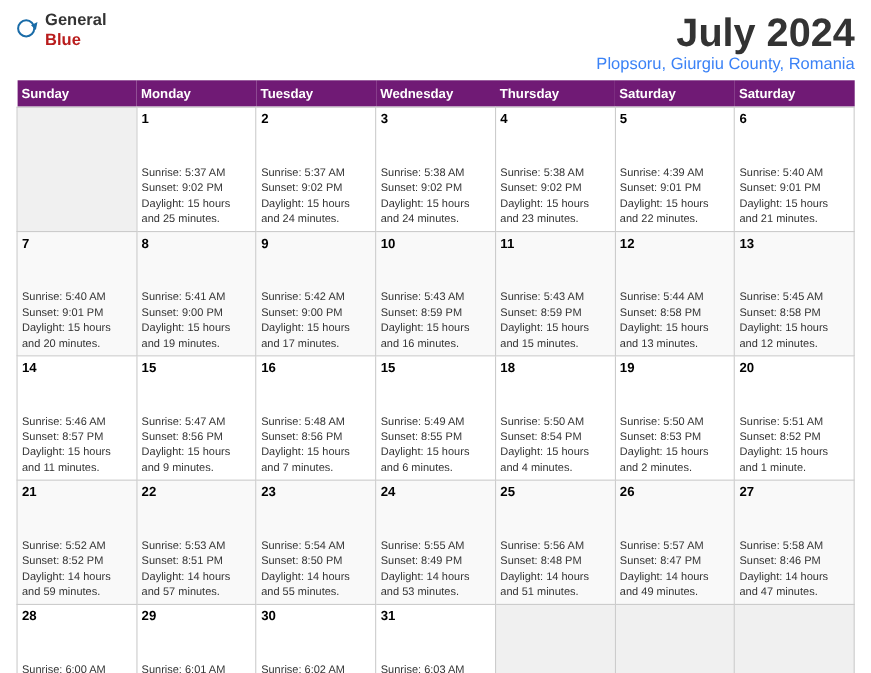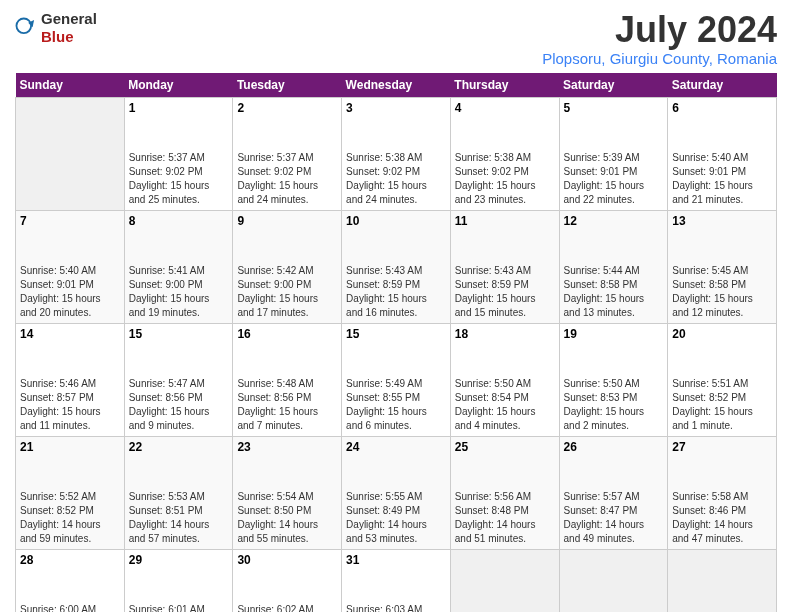--- a/index.html
+++ b/index.html
@@ -152,21 +152,21 @@
           </td>
           <td>
             <div class="day-num">4</div>
             <div class="day-info" style="white-space: pre-line;">Sunrise: 5:38 AM
 Sunset: 9:02 PM
 Daylight: 15 hours
 and 23 minutes.</div>
           </td>
           <td>
             <div class="day-num">5</div>
-            <div class="day-info" style="white-space: pre-line;">Sunrise: 5:39 AM
+            <div class="day-info" style="white-space: pre-line;">Sunrise: 4:39 AM
 Sunset: 9:01 PM
 Daylight: 15 hours
 and 22 minutes.</div>
           </td>
           <td>
             <div class="day-num">6</div>
             <div class="day-info" style="white-space: pre-line;">Sunrise: 5:40 AM
 Sunset: 9:01 PM
 Daylight: 15 hours
 and 21 minutes.</div>

